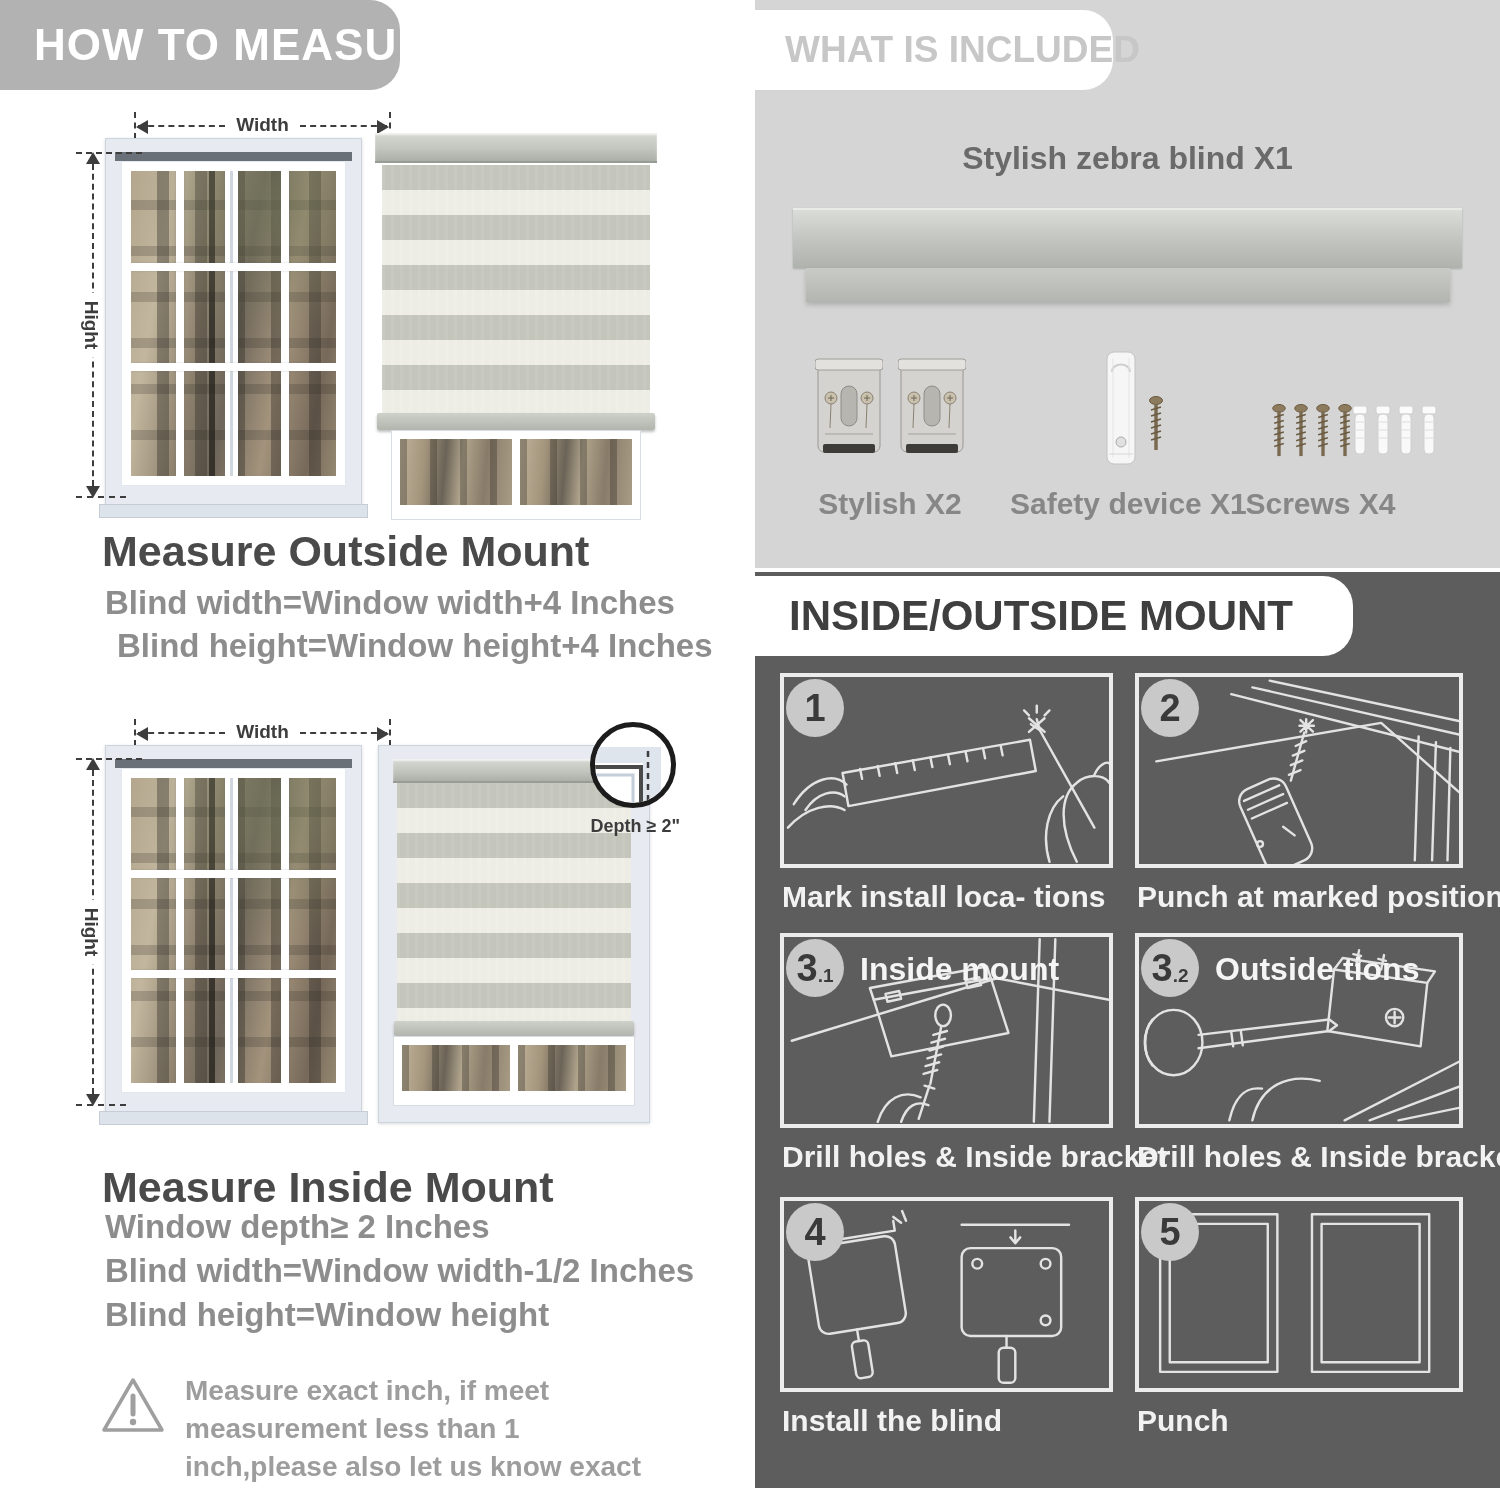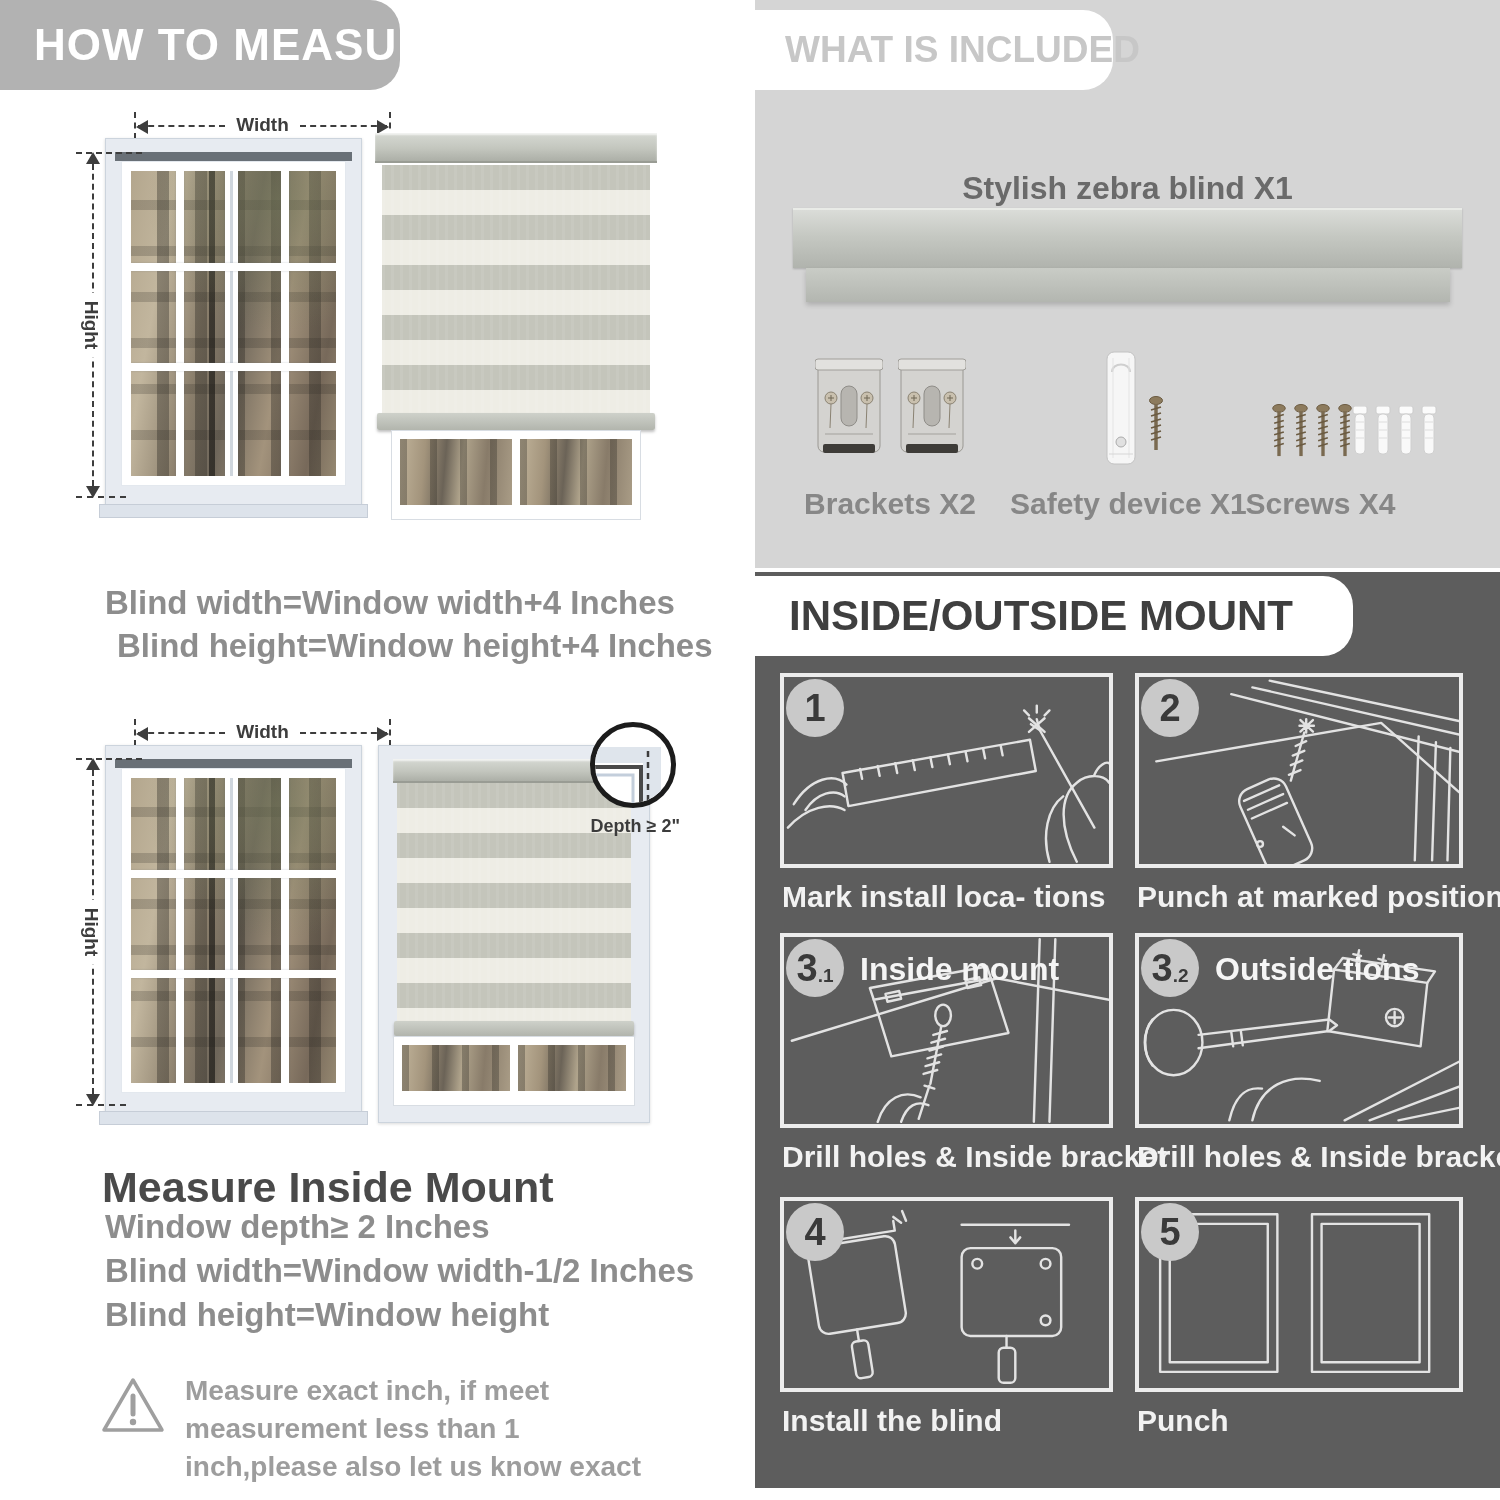--- a/index.html
+++ b/index.html
@@ -94,21 +94,21 @@
      font-size:18px; font-weight:bold; color:#3c3c3c; }
 
   
   .heading { position:absolute; font-size:43px; font-weight:bold; color:#4a4a4a; white-space:nowrap; }
   .subline { position:absolute; font-size:33px; font-weight:bold; color:#8d8d8d; white-space:nowrap; }
   .warn-text { position:absolute; left:185px; top:1372px; width:480px; font-size:28px;
      font-weight:600; color:#9d9d9d; line-height:38px; }
 
   
   .product-label { position:absolute; left:755px; top:140px; width:745px; text-align:center;
-     font-size:32px; font-weight:bold; color:#6a6a6a;margin-top:30px; }
+     font-size:32px; font-weight:bold; color:#6a6a6a; }
   .cassette-main { position:absolute; left:793px; top:208px; width:669px; height:60px;
      background:linear-gradient(180deg,#dadcd8 0%,#c5c8c2 45%,#b0b3ad 100%);
      border-top:2px solid #e9ebe7; box-shadow:0 1px 2px rgba(0,0,0,.2); }
   .cassette-under { position:absolute; left:806px; top:268px; width:644px; height:34px;
      background:linear-gradient(180deg,#c9ccc6,#b3b6b0); box-shadow:0 3px 5px rgba(0,0,0,.18); }
   .item-label { position:absolute; top:487px; font-size:30px; font-weight:bold; color:#878787;
      text-align:center; white-space:nowrap; }
 
   
   .ibox { position:absolute; width:333px; height:195px; border:4px solid #ececec; }
@@ -169,20 +169,21 @@
   <div class="blind" style="left:375px; top:133px; width:282px; height:387px;">
     <div class="bl-cassette" style="top:0;"></div>
     <div class="bl-body" style="top:32px; left:7px; right:7px; height:248px;"></div>
     <div class="bl-rail" style="top:280px; left:2px; right:2px;"></div>
     <div class="miniwin" style="top:297px; left:16px; right:16px; bottom:0;">
       <div class="photo2"></div>
       <div class="photo2"></div>
     </div>
   </div>
 
+  <div class="heading" style="left:102px; top:527px;">Measure Outside Mount</div>
   <div class="subline" style="left:105px; top:584px;">Blind width=Window width+4 Inches</div>
   <div class="subline" style="left:105px; top:627px;margin-left:12px;">Blind height=Window height+4 Inches</div>
 
   <div class="warrow" style="left:105px; top:719px; width:257px;">
     <i class="wa-end" style="left:0;"></i>
     <i class="wa-end" style="right:0;"></i>
     <span class="wa-line"></span>
     <b class="wa-head l"></b>
     <b class="wa-head r"></b>
     <span class="wa-label">Width</span>
@@ -330,21 +331,21 @@
         <rect x="3" y="8" width="10" height="40" rx="4" fill="rgba(255,255,255,0.85)" stroke="#cfcfcf"></rect>
         <path d="M4,16 h8 M4,24 h8 M4,32 h8" stroke="#dddddd" fill="none"></path>
       </svg>
     <svg style="position:absolute; left:69px;" width="16" height="50" viewBox="0 0 16 50">
         <rect x="1" y="0" width="14" height="8" rx="2" fill="rgba(255,255,255,0.9)" stroke="#cccccc"></rect>
         <rect x="3" y="8" width="10" height="40" rx="4" fill="rgba(255,255,255,0.85)" stroke="#cfcfcf"></rect>
         <path d="M4,16 h8 M4,24 h8 M4,32 h8" stroke="#dddddd" fill="none"></path>
       </svg>
   </div>
 
-  <div class="item-label" style="left:800px; width:180px;">Brackets X2</div>
+  <div class="item-label" style="left:800px; width:180px;">Stylish X2</div>
   <div class="item-label" style="left:1010px; width:235px;">Safety device X1</div>
   <div class="item-label" style="left:1243px; width:155px;">Screws X4</div>
 
   <div class="panel-dark"></div>
   <div class="badge badge-mount">
     <span>INSIDE/OUTSIDE MOUNT</span>
   </div>
 
   <div class="ibox" style="left:780px; top:673px;">
     <svg class="art" viewBox="0 0 333 187">

